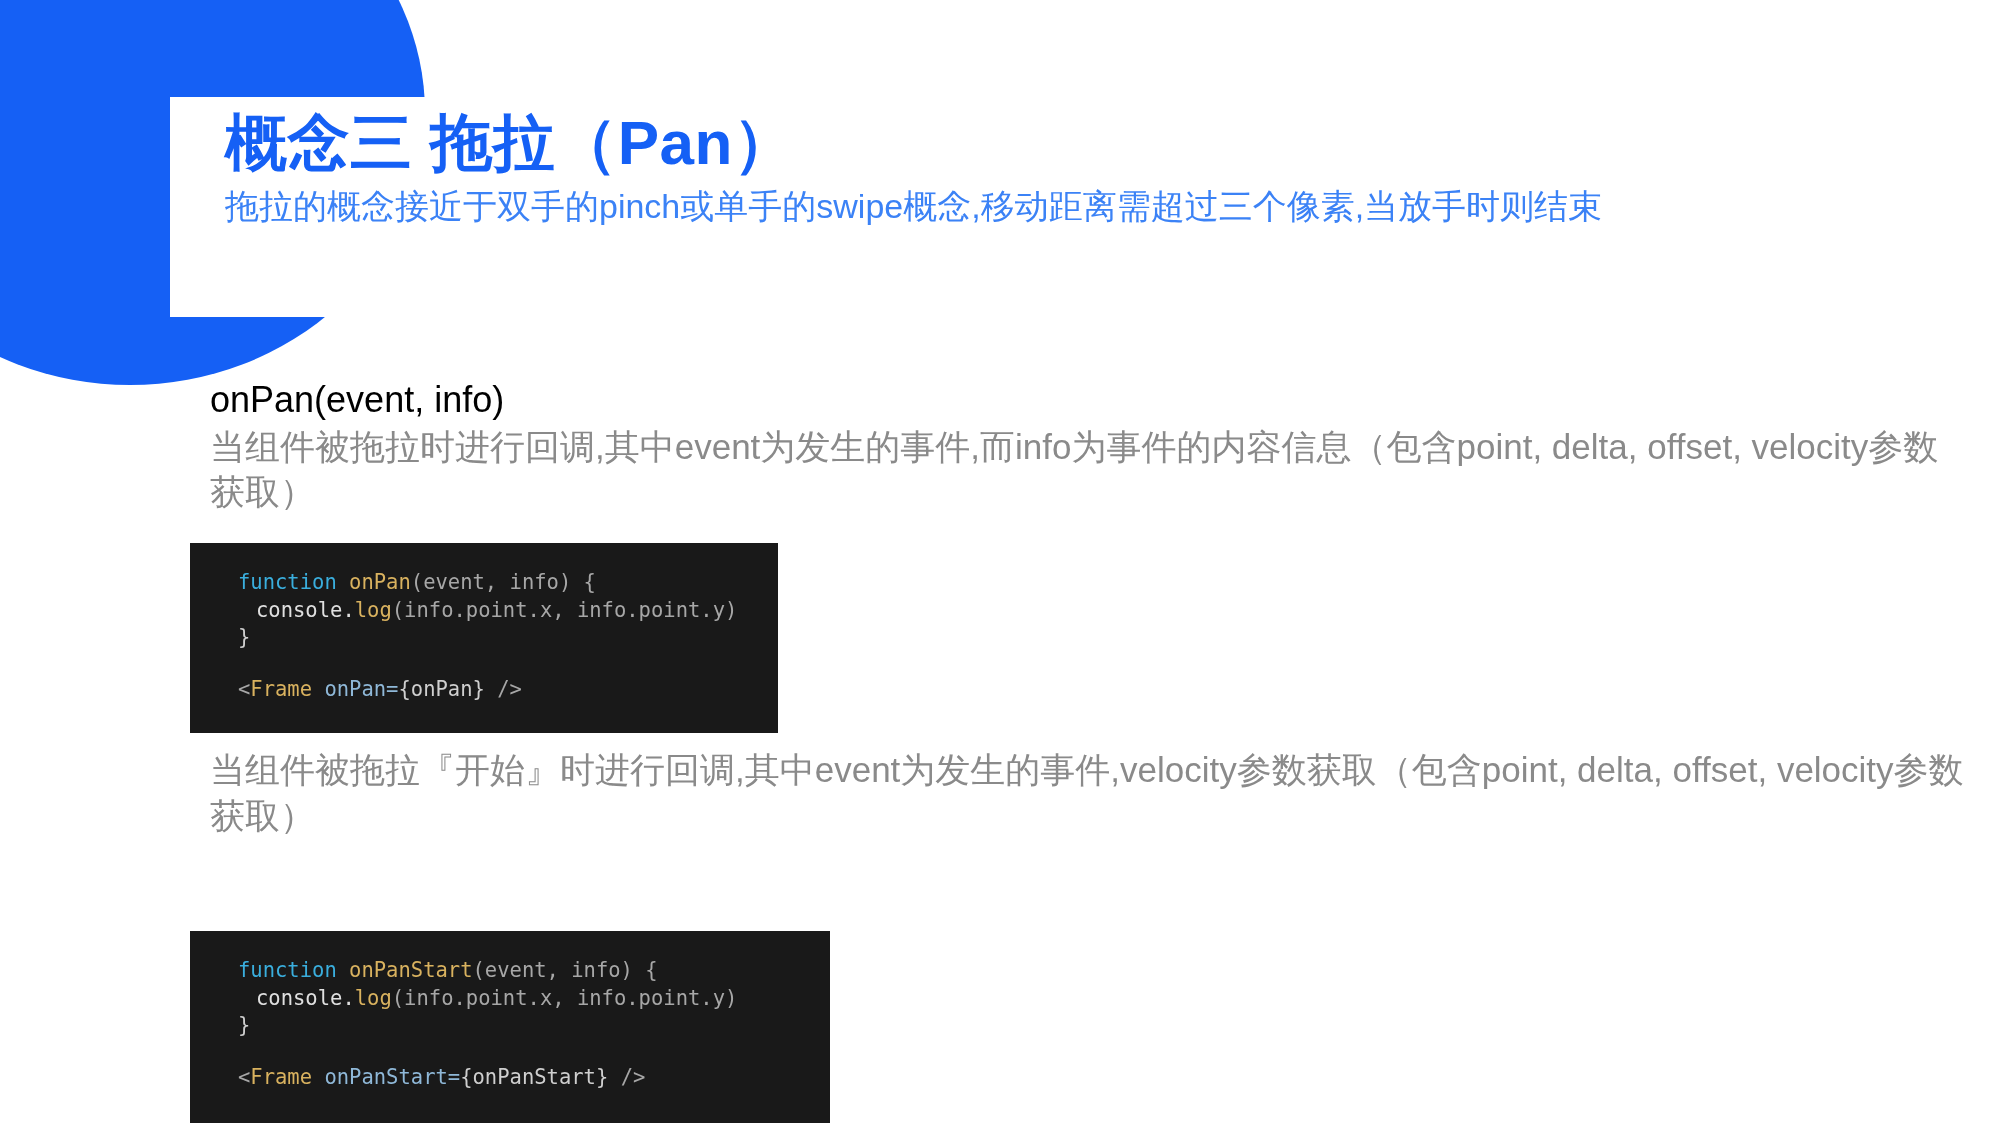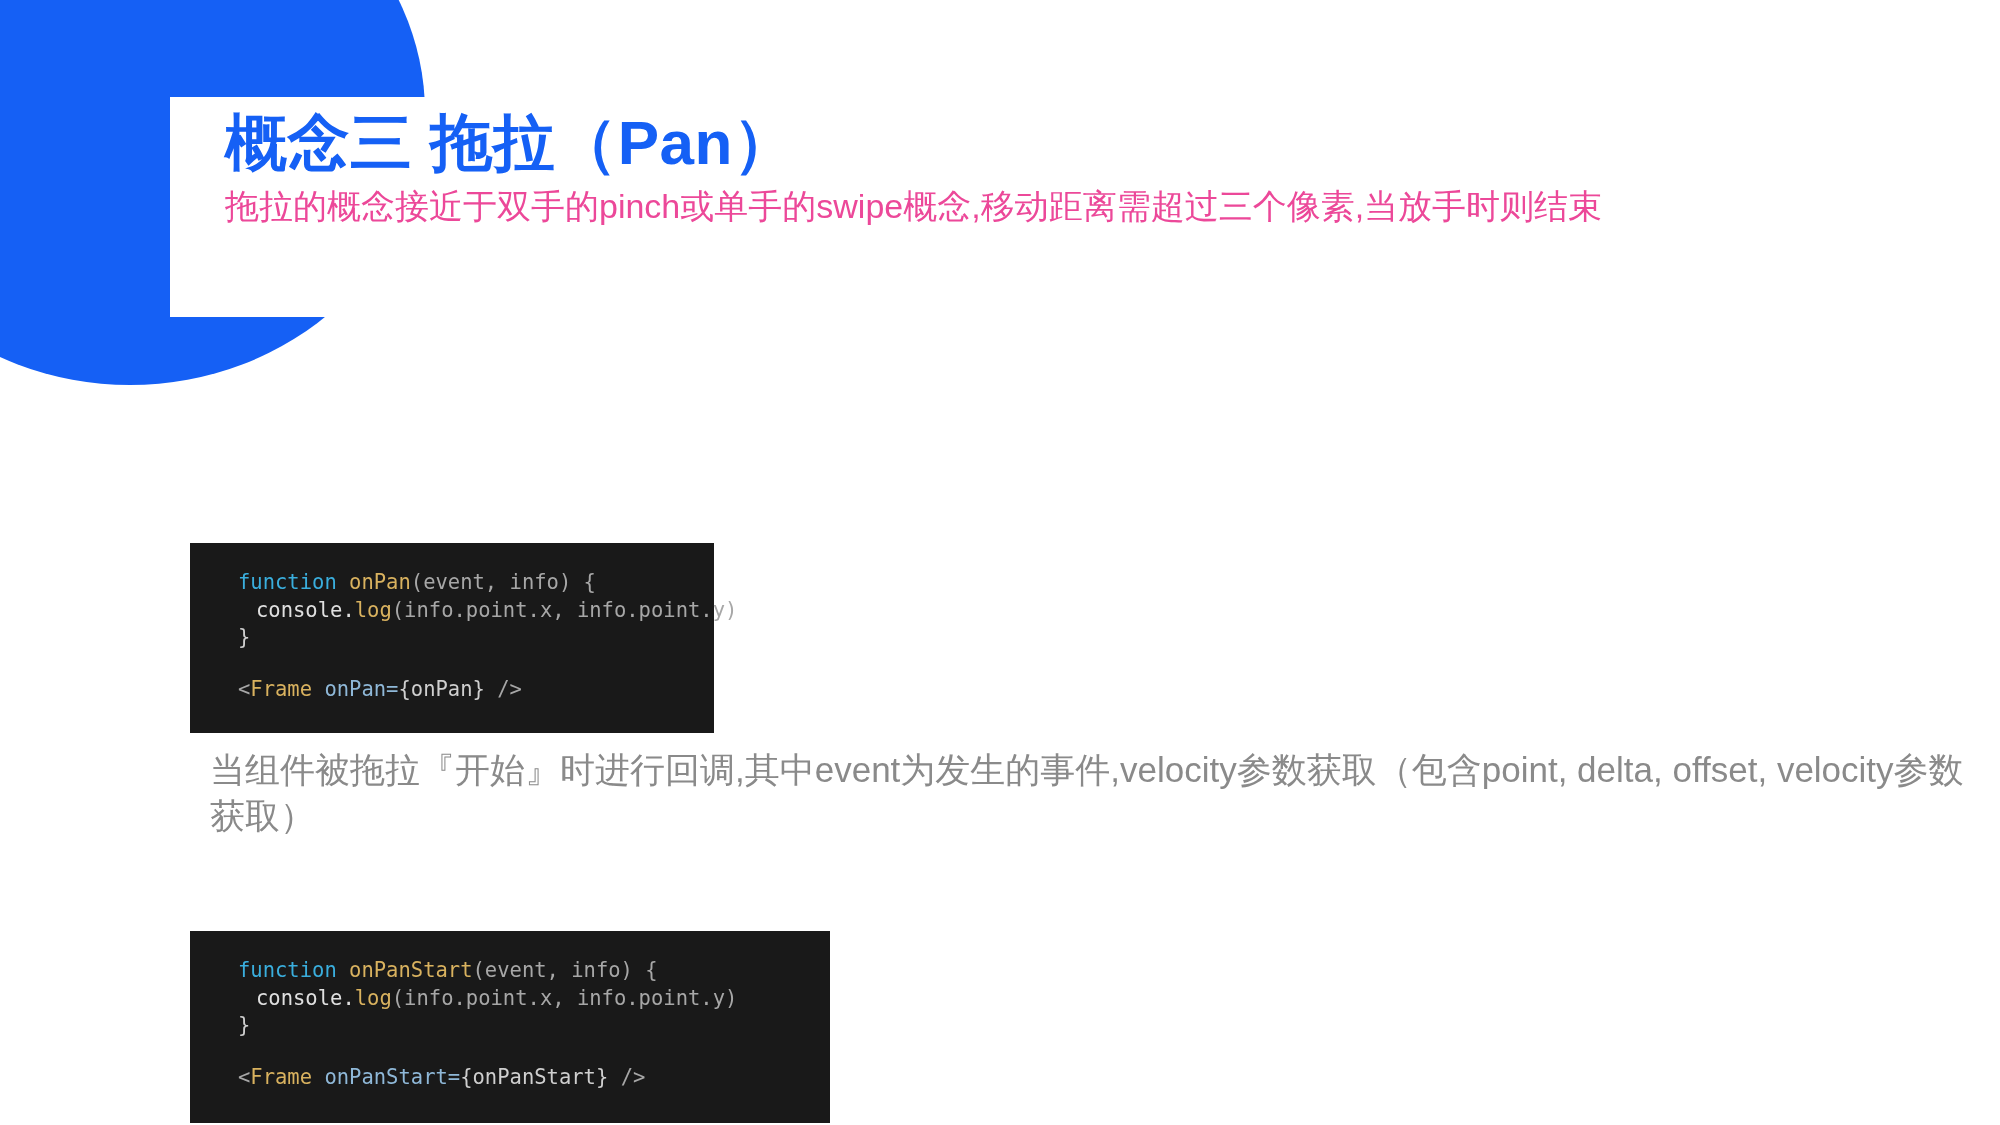--- a/index.html
+++ b/index.html
@@ -43,21 +43,21 @@
     font-size:62px;
     font-weight:bold;
     color:var(--brand,#1560f5);
     letter-spacing:0.5px;
     line-height:1.12;
     white-space:nowrap;
   }
   .slide-subtitle{
     margin-top:8px;
     font-size:34px;
-    color:#ec4899;
+    color:#3b82f6;
     line-height:1.25;
     white-space:nowrap;
   }
 
   
   .section{
     position:absolute;
     left:210px;
     width:1790px;
   }
@@ -81,21 +81,21 @@
   
   .code-block{
     position:absolute;
     background:#191919;
     padding:26px 0 18px 0;
     font-family:"DejaVu Sans Mono","Liberation Mono",monospace;
     font-size:20.5px;
     line-height:1.35;
     color:#d6d6d6;
   }
-  #code-onpan      { left:190px; top:543px; width:524px; height:190px; }
+  #code-onpan      { left:190px; top:543px; width:588px; height:190px; }
   #code-onpanstart { left:190px; top:931px; width:640px; height:192px; }
 
   .code-line{ white-space:pre; padding-left:48px; }
   .code-line.blank{ height:24px; }
   .code-line.indent{ padding-left:66px; }
 
   .tok-kw      { color:#3aaedd; }
   .tok-fn      { color:#d9b25f; }
   .tok-punct   { color:#a7a7a7; }
   .tok-plain   { color:#e0e0e0;margin-top:28px; }
@@ -110,20 +110,24 @@
 <div id="slide">
 
   <div class="deco-circle"></div>
   <div class="deco-notch"></div>
 
   <div class="header">
     <div class="slide-title">概念三 拖拉（Pan）</div>
     <div class="slide-subtitle">拖拉的概念接近于双手的pinch或单手的swipe概念,移动距离需超过三个像素,当放手时则结束</div>
   </div>
 
+  <div class="section" id="section-onpan">
+    <div class="api-name">onPan(event, info)</div>
+    <div class="api-desc">当组件被拖拉时进行回调,其中event为发生的事件,而info为事件的内容信息（包含point, delta, offset, velocity参数获取）</div>
+  </div>
 
   <div class="code-block" id="code-onpan">
     <div class="code-line"><span class="tok-kw">function</span><span class="tok-plain"> </span><span class="tok-fn">onPan</span><span class="tok-punct">(event, info) {</span></div>
     <div class="code-line indent"><span class="tok-plain">console.</span><span class="tok-prop">log</span><span class="tok-punct">(info.point.x, info.point.y)</span></div>
     <div class="code-line"><span class="tok-brace">}</span></div>
     <div class="code-line blank"></div>
     <div class="code-line"><span class="tok-punct">&lt;</span><span class="tok-tag">Frame</span><span class="tok-plain"> </span><span class="tok-attr">onPan=</span><span class="tok-brace">{onPan}</span><span class="tok-plain"> </span><span class="tok-punct">/&gt;</span></div>
   </div>
 
   <div class="section" id="section-onpanstart">

